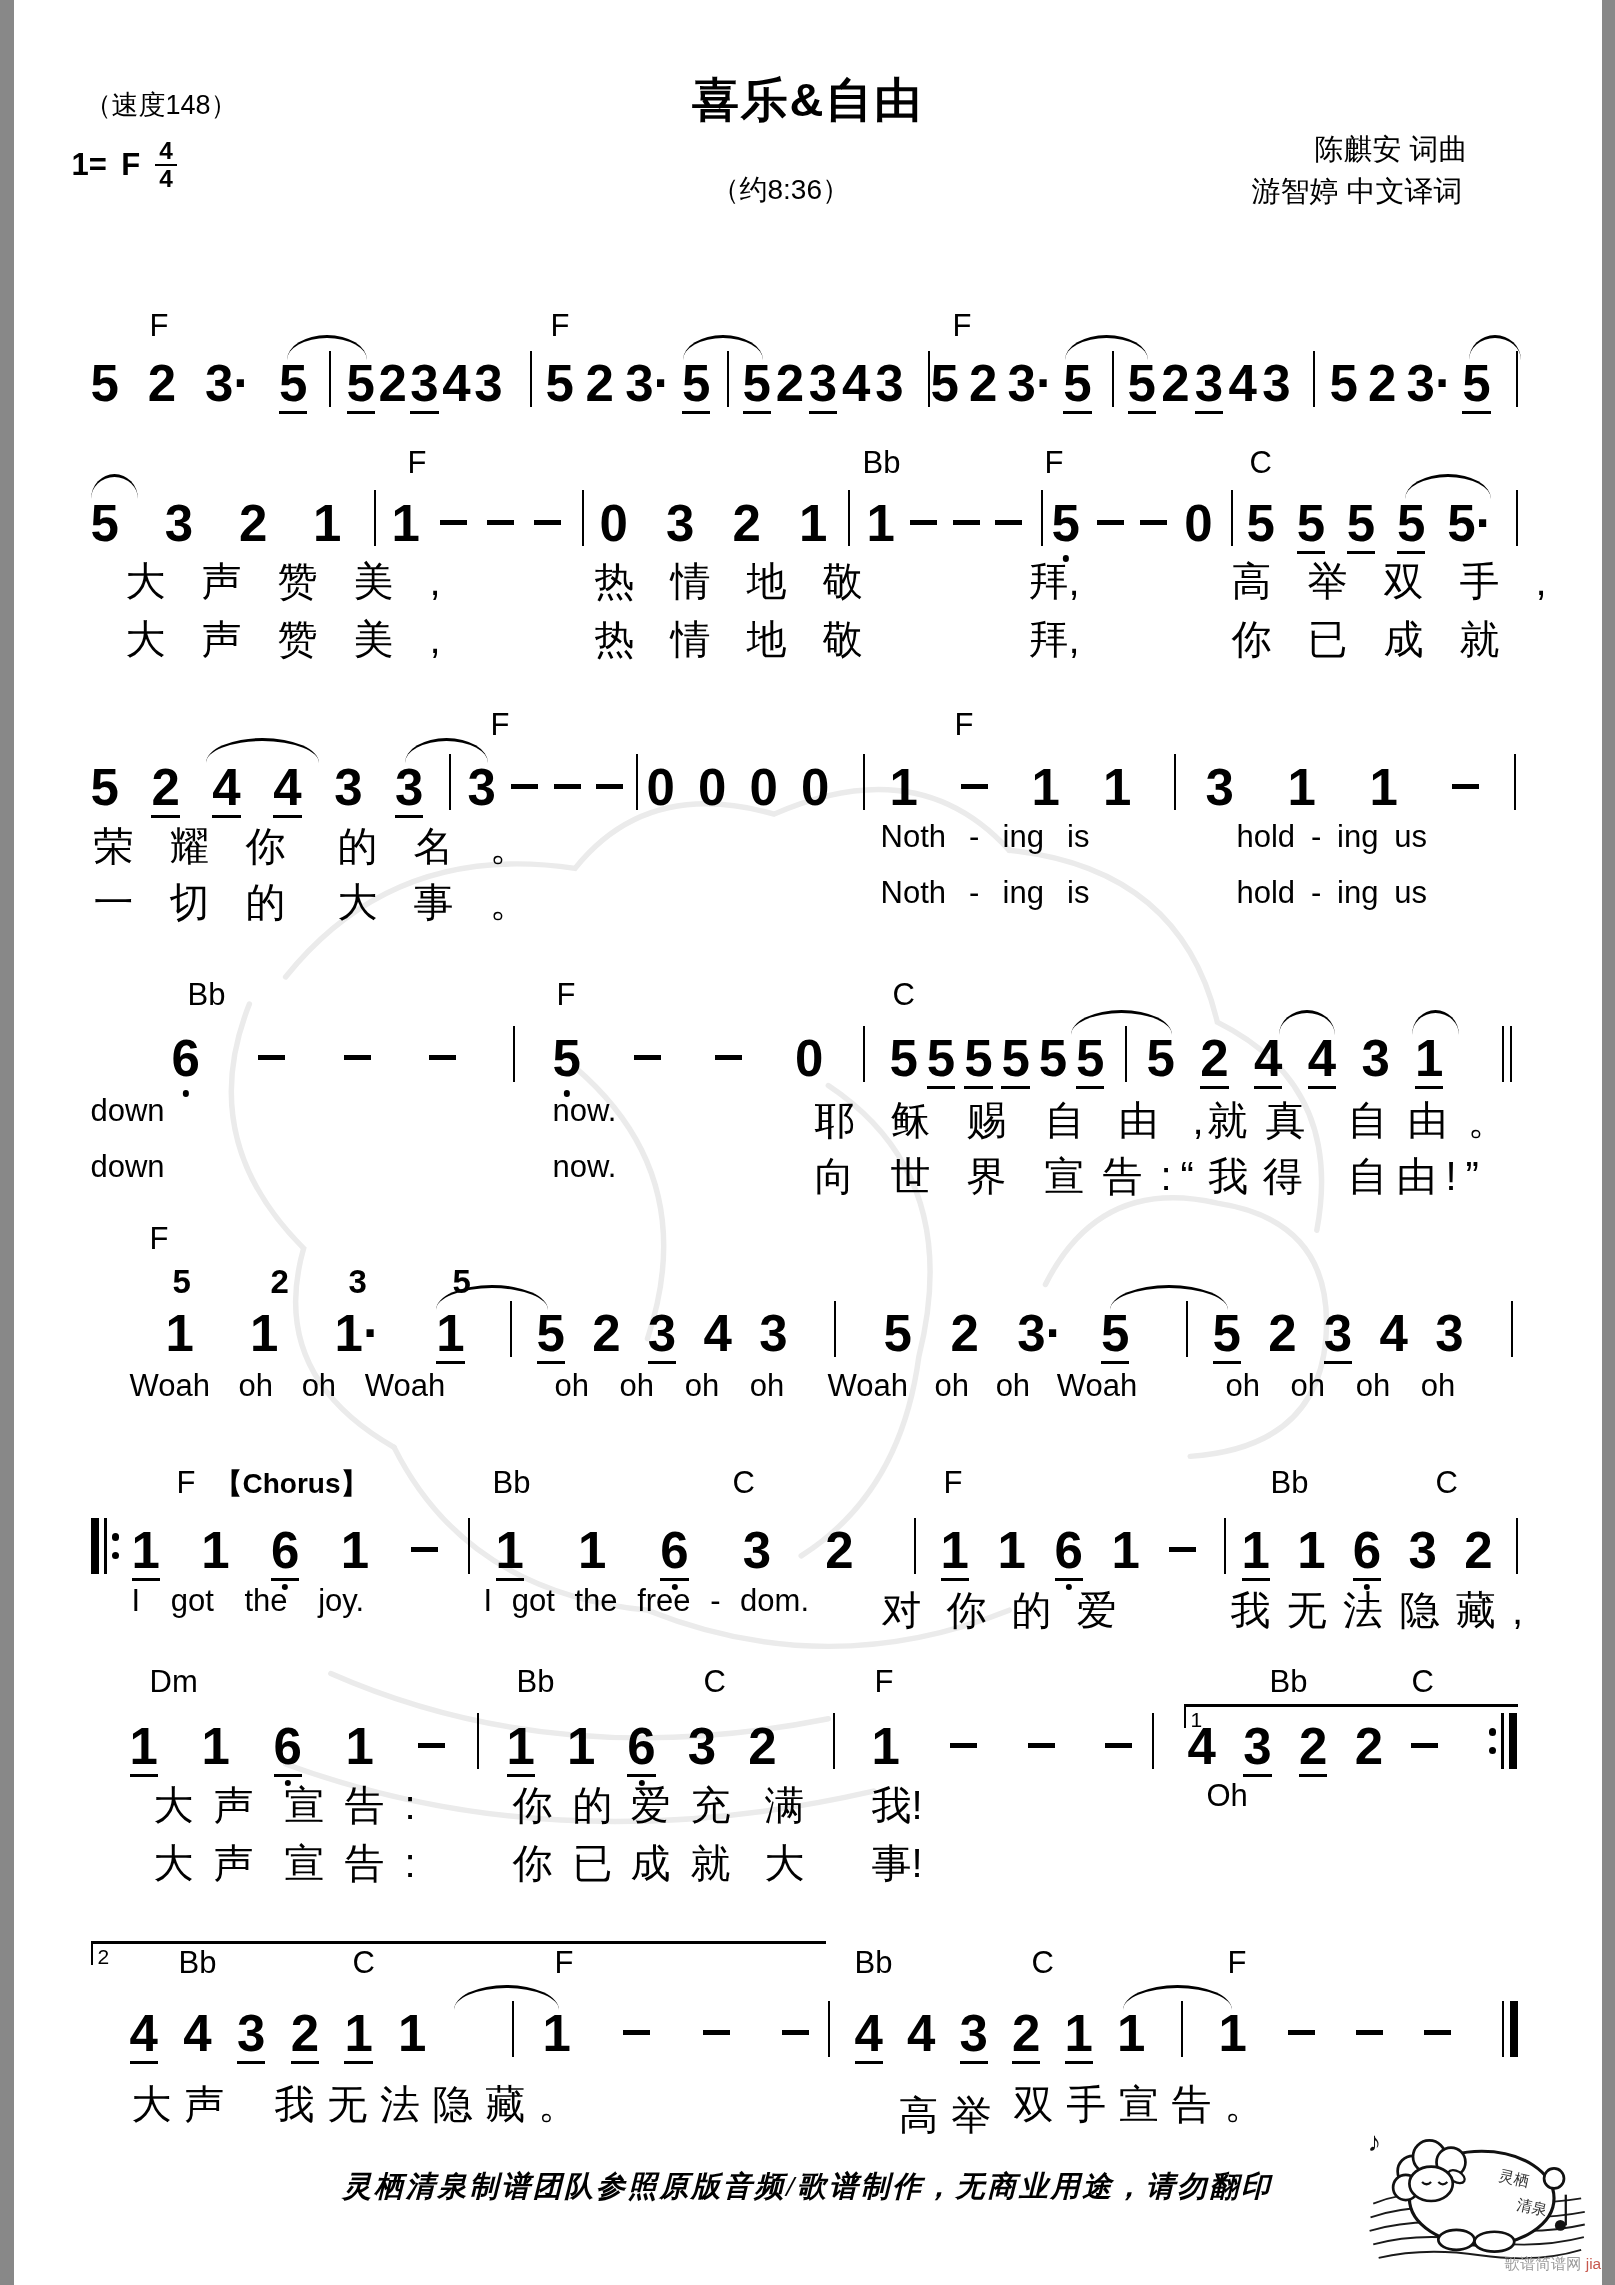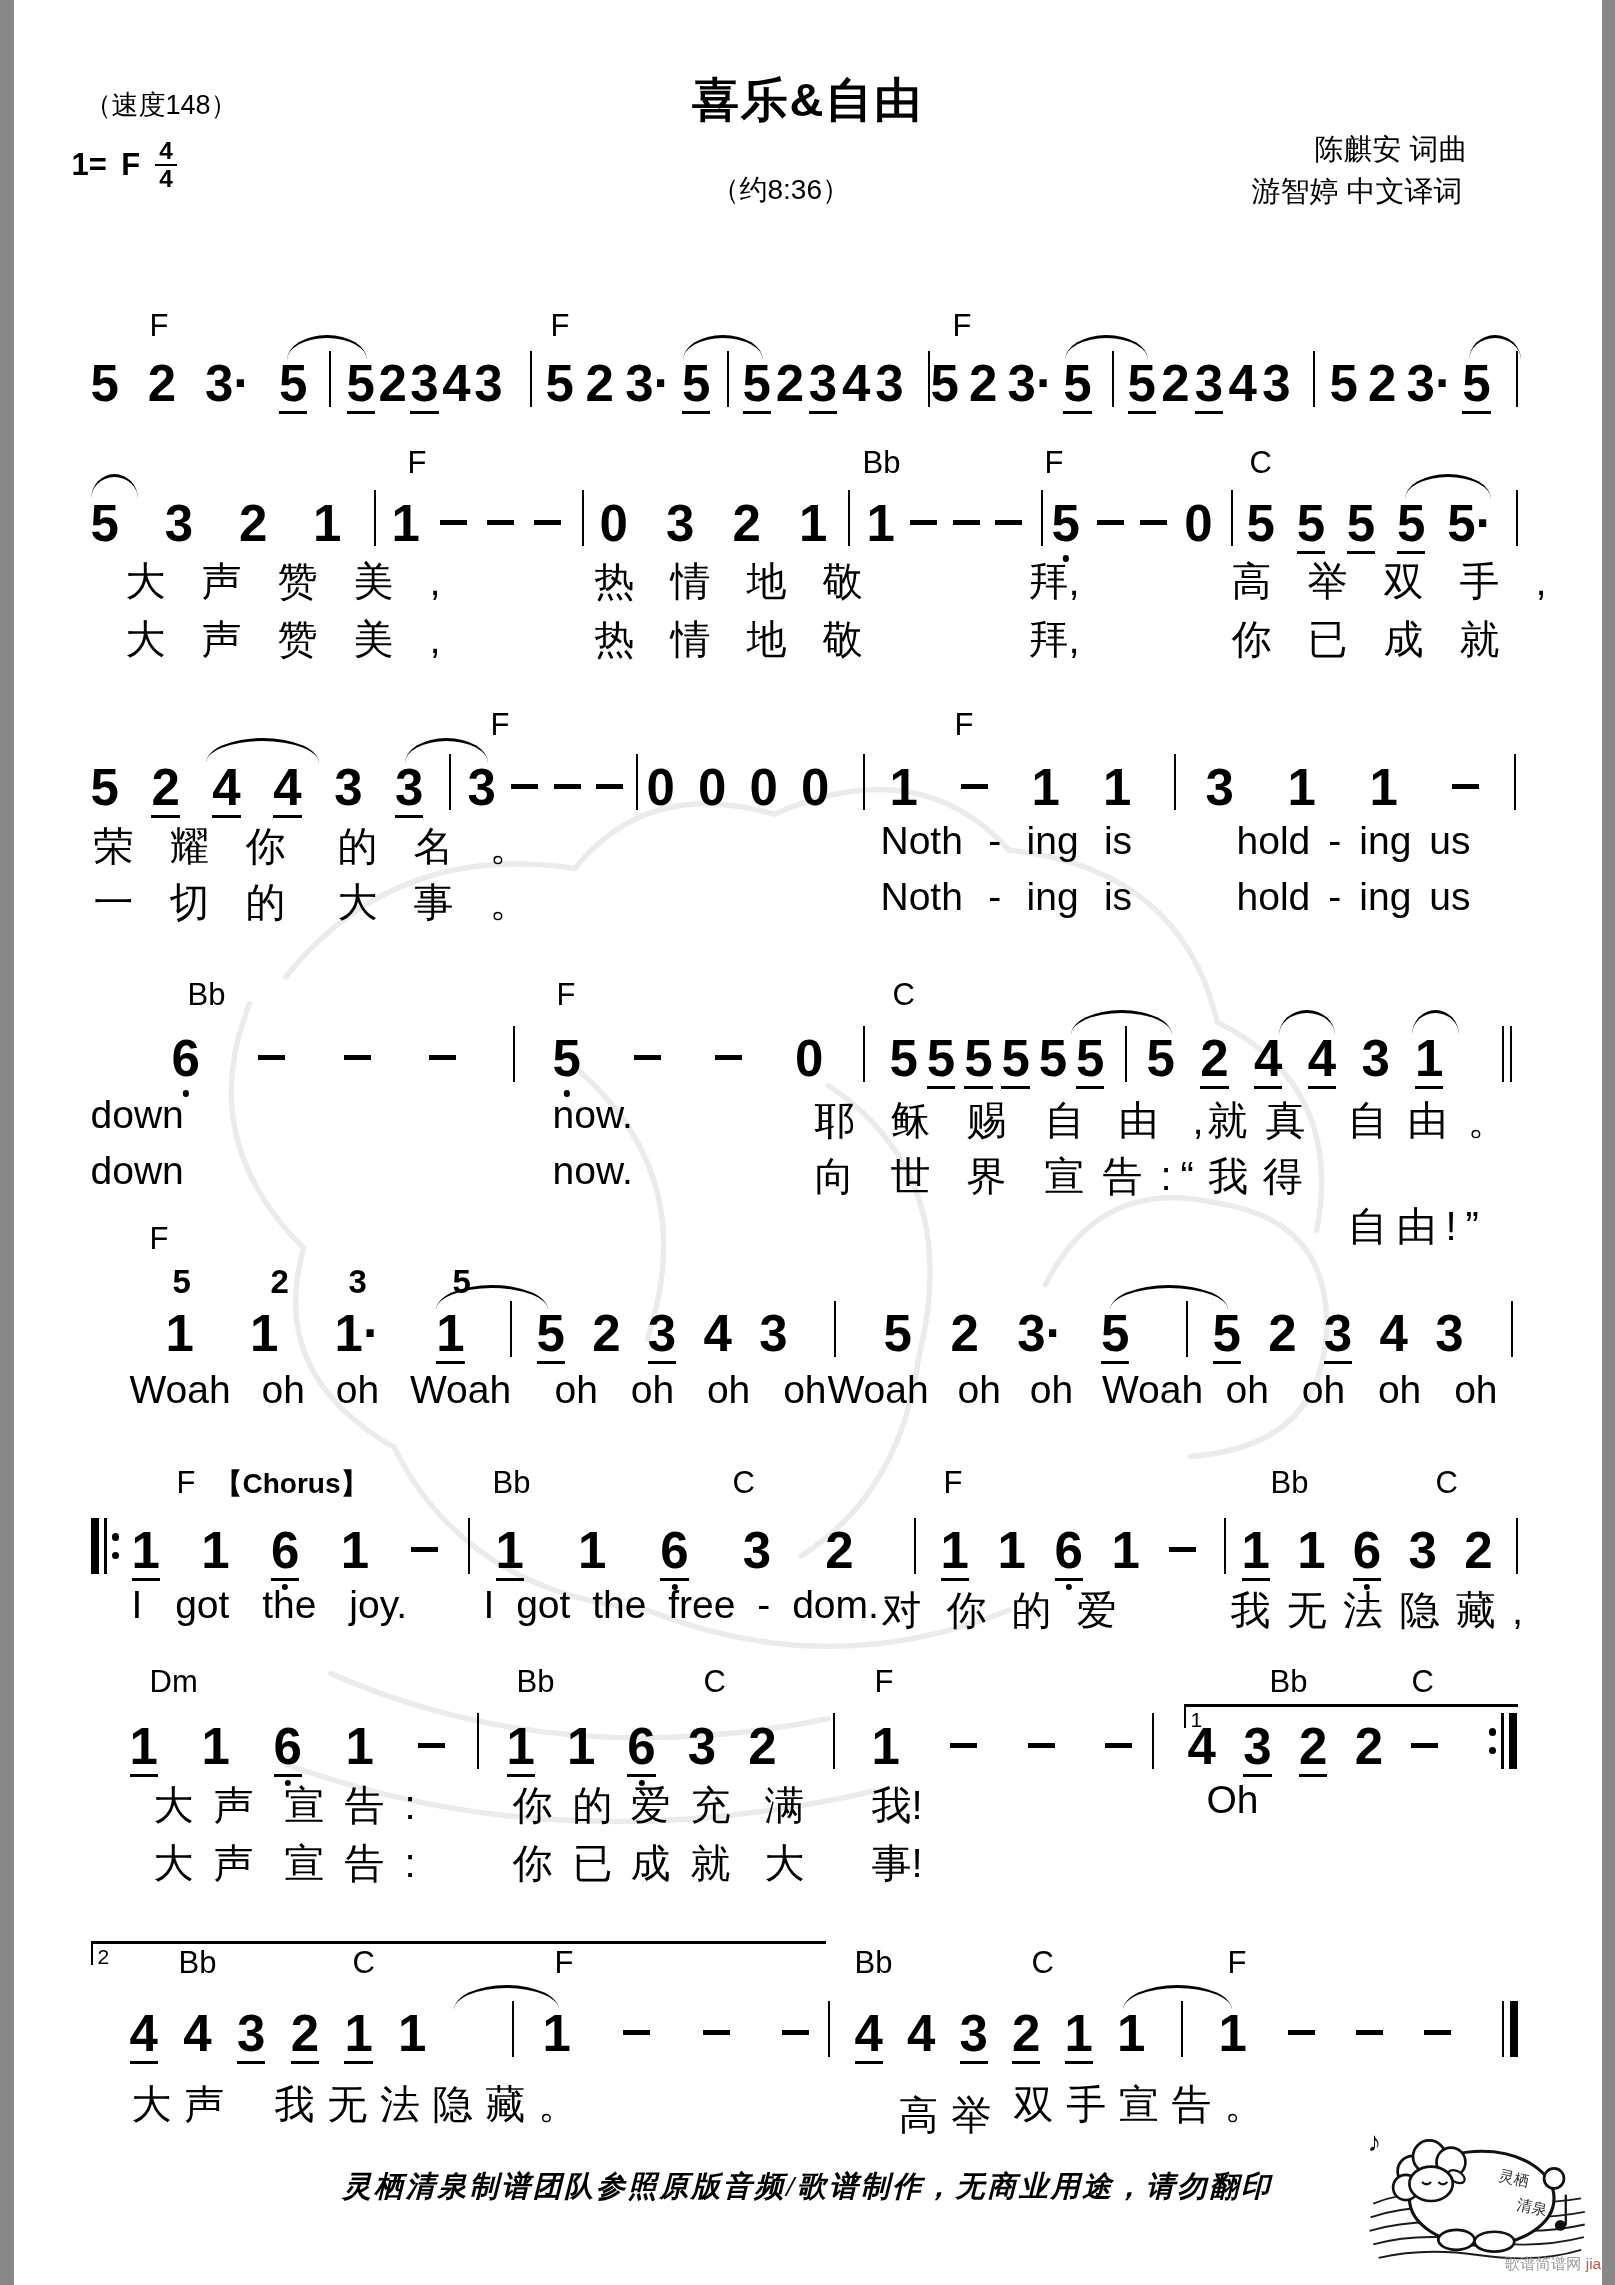--- a/index.html
+++ b/index.html
@@ -28,21 +28,21 @@
   .barwrap{position:absolute;display:flex;gap:5.4px;align-items:center;height:56px}
   .bl{width:2.7px;height:100%;background:#000}
   .bthick{width:8.1px;height:100%;background:#000}
   .bdots{display:flex;flex-direction:column;justify-content:center;gap:11px;height:100%}
   .bdots .dot{width:7.2px;height:7.2px;border-radius:50%;background:#000}
   .tie{position:absolute;height:22px;border-top:3.2px solid #000;border-radius:50% 50% 0 0/100% 100% 0 0}
   .vline{position:absolute;height:2.7px;background:#000}
   .vtick{position:absolute;width:2.7px;height:23.5px;background:#000}
   .vlabel{position:absolute;font-size:21px}
   .lyr{position:absolute;font-size:40px;white-space:pre;font-weight:500}
-  .lyr.en{font-size:39px}
+  .lyr.en{font-size:31px}
   .footer{position:absolute;left:0;right:0;top:2167px;text-align:center;font-size:29px;
           font-family:"Liberation Serif",serif;font-style:italic;font-weight:700;letter-spacing:2.7px}
   .logo{position:absolute;left:1352px;top:2124px}
   .sitetext{position:absolute;left:1491px;top:2254px;font-size:15.4px;color:#9c9c9c;white-space:pre}
   .sitetext .red{color:#c7574d}
 </style>
 </head>
 <body>
 
 <div id="sheet">
@@ -330,21 +330,21 @@
         <div class="lyr en" style="left: 539px; top: 1093px;">now.</div>
         <div class="lyr" style="left: 801px; top: 1093px; letter-spacing: 36px;">耶稣赐</div>
         <div class="lyr" style="left: 1031px; top: 1093px; letter-spacing: 34px;">自由,</div>
         <div class="lyr" style="left: 1194px; top: 1093px; letter-spacing: 18px;">就真</div>
         <div class="lyr" style="left: 1334px; top: 1093px; letter-spacing: 20px;">自由。</div>
         <div class="lyr en" style="left: 77px; top: 1149px;">down</div>
         <div class="lyr en" style="left: 539px; top: 1149px;">now.</div>
         <div class="lyr" style="left: 801px; top: 1149px; letter-spacing: 36px;">向世界</div>
         <div class="lyr" style="left: 1031px; top: 1149px; letter-spacing: 18px;">宣告:</div>
         <div class="lyr" style="left: 1167px; top: 1149px; letter-spacing: 14.5px;">“我得</div>
-        <div class="lyr" style="left: 1334px; top: 1199px; letter-spacing: 9px;">自由!”</div>
+        <div class="lyr" style="left: 1334px; top: 1149px; letter-spacing: 9px;">自由!”</div>
         <div class="chord" style="left: 136px; top: 1221px;">F</div>
         <div class="small-note" style="left: 159px; top: 1263px;">5</div>
         <div class="small-note" style="left: 257px; top: 1263px;">2</div>
         <div class="small-note" style="left: 335px; top: 1263px;">3</div>
         <div class="small-note" style="left: 439px; top: 1263px;">5</div>
         <div class="measure" style="left: 152px; top: 1308px; width: 299px;">
           <div class="note">1</div>
           <div class="note">1</div>
           <div class="note">1·</div>
           <div class="note u">1</div>

